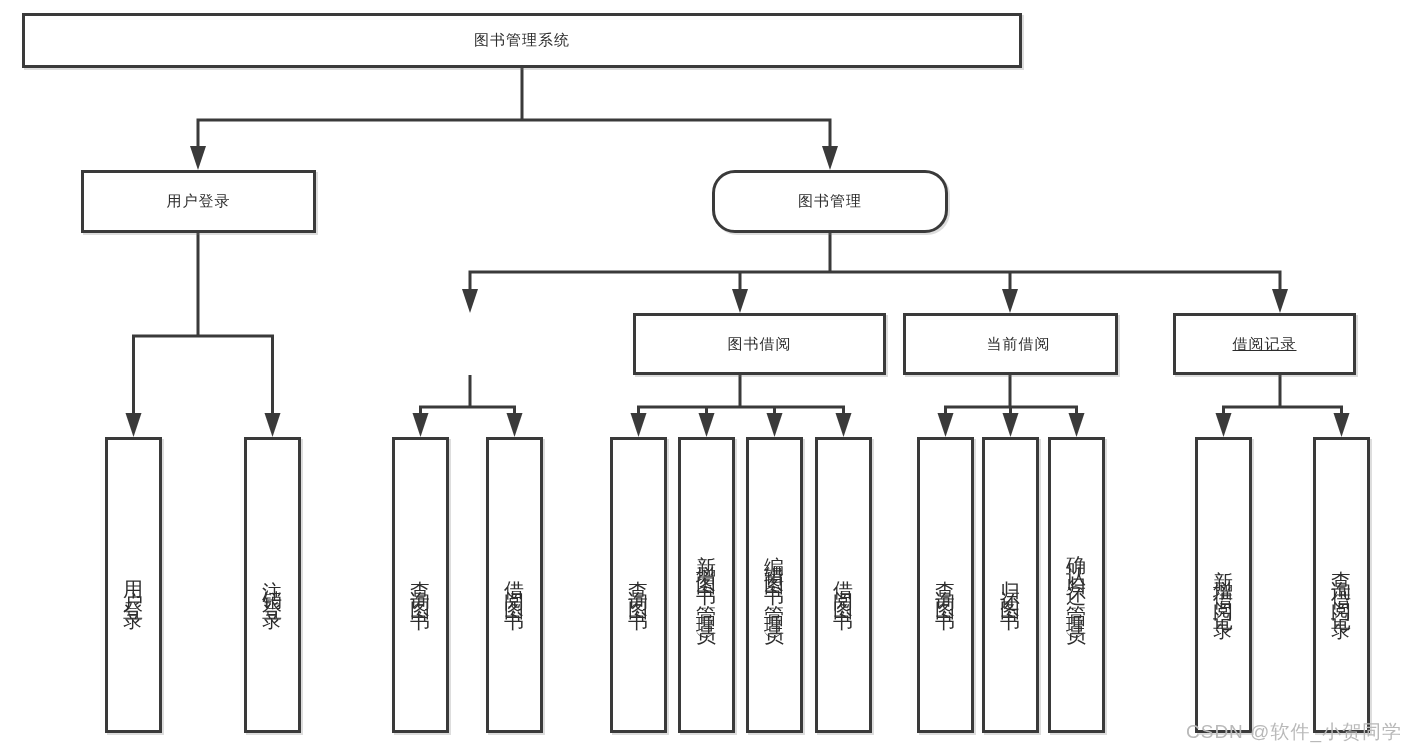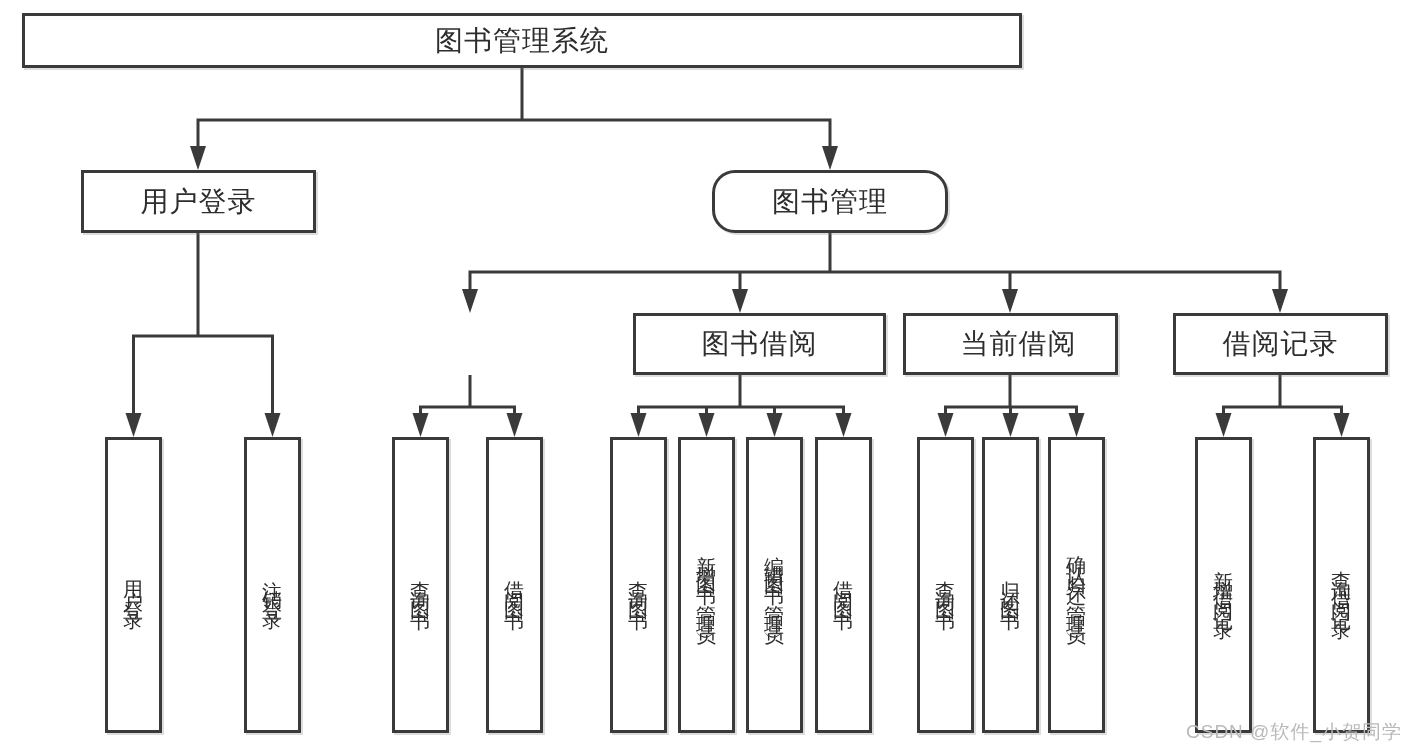--- a/index.html
+++ b/index.html
@@ -24,21 +24,21 @@
   .node{
     position:absolute;
     box-sizing:border-box;
     background:#fff;
     border:3px solid var(--line);
     display:flex;align-items:center;justify-content:center;
     z-index:1;
     box-shadow:2px 2px 0 rgba(120,120,120,0.25);
   }
   .node-h{
-    font-size:28px;
+    font-size:15px;
     letter-spacing:1px;
     text-align:center;
   }
   .leaf{
     width:57px;height:296px;
     writing-mode:vertical-rl;
     text-orientation:mixed;
     font-size:20px;
     letter-spacing:10px;
     line-height:1;
@@ -108,21 +108,21 @@
   <div class="node node-h" style="left:712px;top:170px;width:236px;height:63px;border-radius:23px;">
     <span>图书管理</span>
   </div>
 
   <div class="node node-h" style="left:633px;top:313px;width:253px;height:62px;">
     <span>图书借阅</span>
   </div>
   <div class="node node-h" style="left:903px;top:313px;width:215px;height:62px;padding-left:16px;">
     <span>当前借阅</span>
   </div>
-  <div class="node node-h" style="left:1173px;top:313px;width:215px;height:62px;">
+  <div class="node node-h" style="left:1173px;top:313px;width:183px;height:62px;text-decoration:underline;">
     <span>借阅记录</span>
   </div>
 
   <div class="node leaf" style="left:105px;top:437px;">
     <span>用户登录</span>
   </div>
   <div class="node leaf" style="left:244px;top:437px;">
     <span>注销登录</span>
   </div>
 

